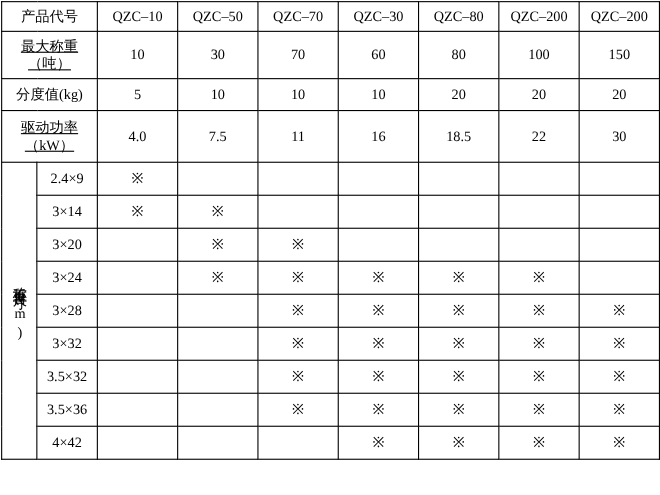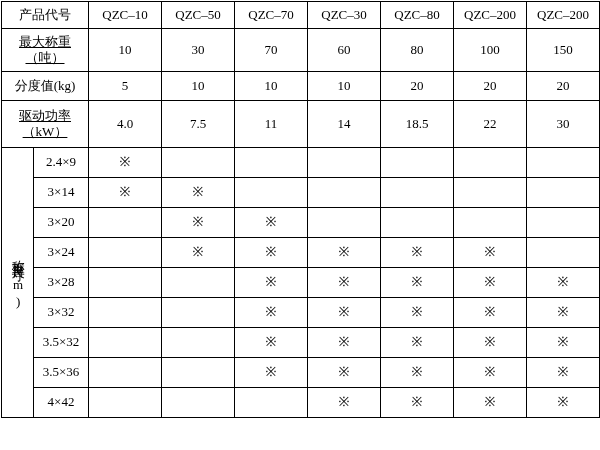--- a/index.html
+++ b/index.html
@@ -121,21 +121,21 @@
       </tr>
 
       <tr class="row-pow">
         <td colspan="2">
           <span class="two-line">驱动功率</span>
           <span class="two-line">（kW）</span>
         </td>
         <td>4.0</td>
         <td>7.5</td>
         <td>11</td>
-        <td>14</td>
+        <td>16</td>
         <td>18.5</td>
         <td>22</td>
         <td>30</td>
       </tr>
 
       <tr class="row-size">
         <td rowspan="9">
           <span class="vertical-label">称重台尺寸(m)</span>
         </td>
         <td class="sub-cell">2.4×9</td>

